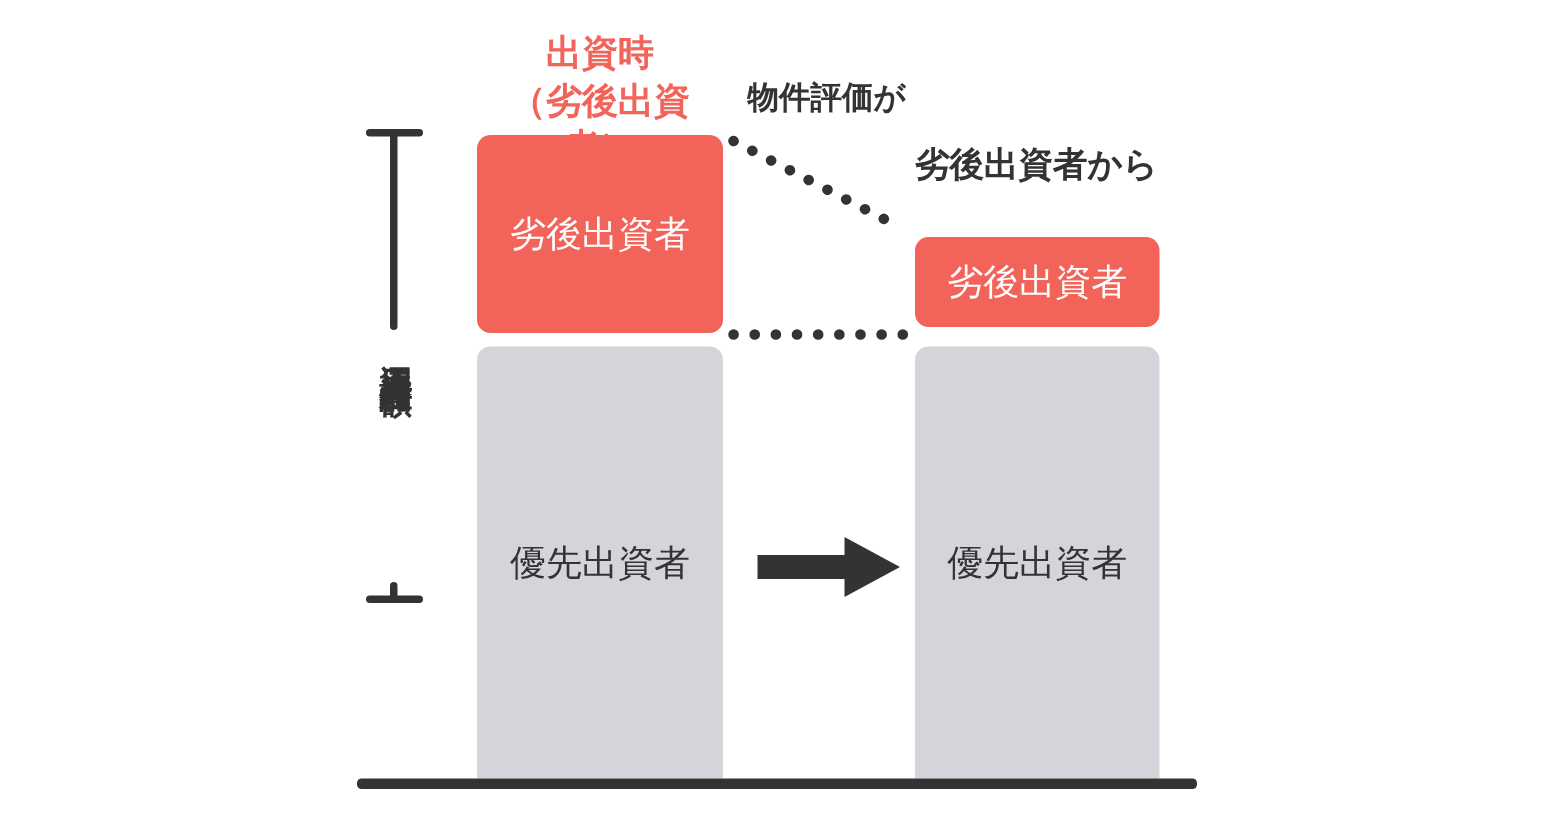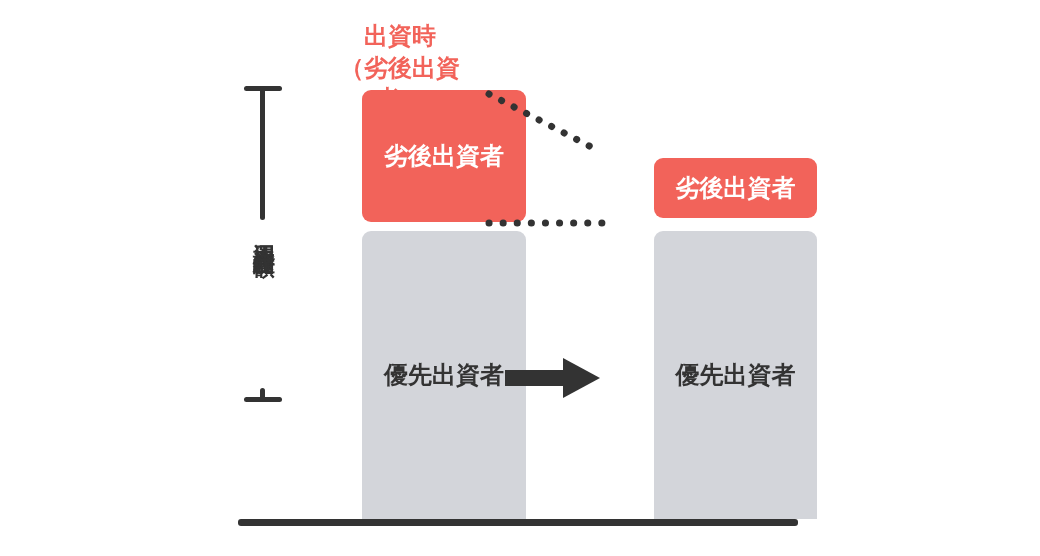--- a/index.html
+++ b/index.html
@@ -71,23 +71,22 @@
   .anno-after{
     left:593px;top:94px;width:196px;
     font-size:23px;color:var(--ink);
   }
   
   .box{
     position:absolute;
     display:flex;
     align-items:center;
     justify-content:center;
-    font-weight:bold;
+    font-weight:normal;
     font-size:24px;
-    margin-left:44px;
   }
   .box.red{
     background:var(--red);
     color:#ffffff;
     border-radius:9px;
   }
   .box.gray{
     background:var(--gray);
     color:var(--ink);
     border-radius:9px 9px 0 0;
@@ -122,23 +121,25 @@
   <div class="axis-label">運用資産評価額</div>
   <div class="axis-seg lower"></div>
   <div class="axis-cap bottom"></div>
 
   <div class="anno anno-before">
     <div>出資時</div>
     <div>（劣後出資者）</div>
   </div>
 
   <div class="anno anno-drop">
+    <div>物件評価が</div>
   </div>
 
   <div class="anno anno-after">
+    <div>劣後出資者から</div>
   </div>
 
   <div class="box red box-before-sub">
     <span>劣後出資者</span>
   </div>
   <div class="box gray box-before-sen">
     <span>優先出資者</span>
   </div>
 
   <div class="box red box-after-sub">

